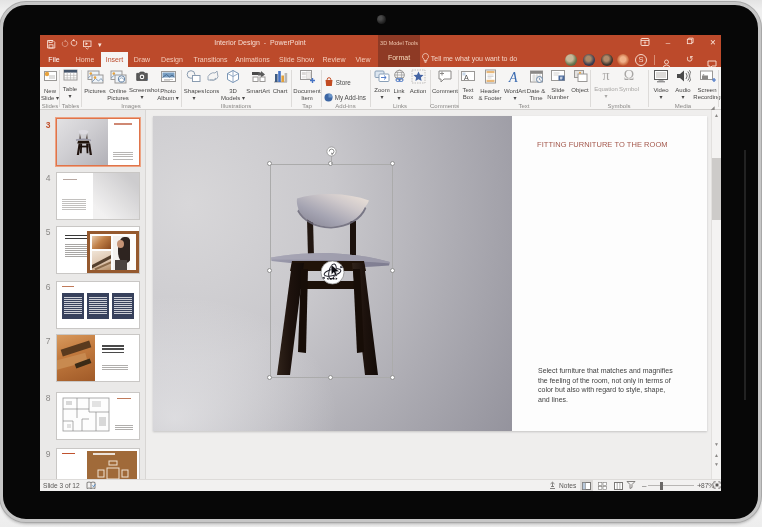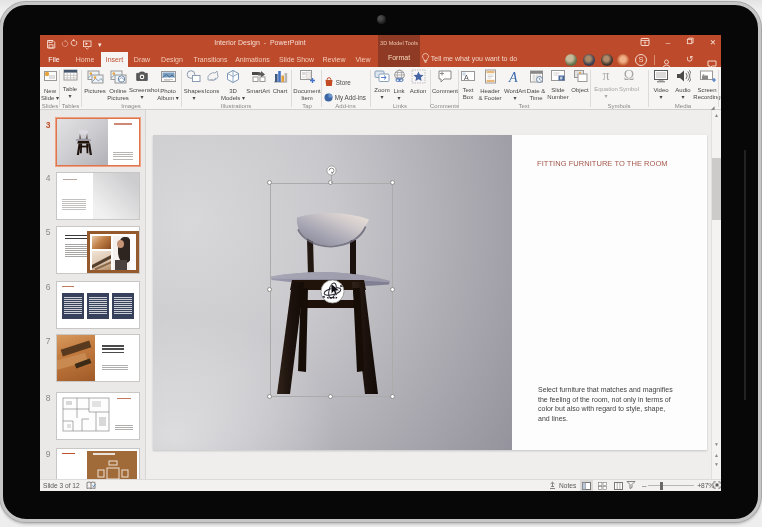--- a/index.html
+++ b/index.html
@@ -28,21 +28,21 @@
 .rsep { position:absolute; top:3px; width:1px; height:37px; background:#dddbd9; }
 .rlabel { position:absolute; top:36px; font-size:6px; color:#8a8886; text-align:center; }
 .rbtn { position:absolute; top:2px; text-align:center; font-size:6px; color:#474645; line-height:7px; white-space:nowrap; }
 .rbtn .ric { margin:0 auto 2px auto; }
 
 .canvas { position:absolute; left:0; top:75px; width:681px; height:369px; background:#efeeed; overflow:hidden; }
 .panel { position:absolute; left:0; top:0; width:106px; height:369px; background:#eae9e8; border-right:1px solid #d8d6d4; }
 .thumbwrap { position:absolute; left:17px; width:82px; height:46px; background:#fff; box-shadow:0 0 0 1px #c9c7c5; overflow:hidden; }
 .thumbwrap.sel { box-shadow:0 0 0 1px #e0744a, 0 0 0 2px #eda383; }
 .tnum { position:absolute; left:3px; font-size:8.5px; color:#8a8886; width:10px; text-align:center; }
-.slide { position:absolute; left:113px; top:25px; width:554px; height:315px; background:#fff; box-shadow:0 1px 2px rgba(0,0,0,.18); }
+.slide { position:absolute; left:113px; top:6px; width:554px; height:315px; background:#fff; box-shadow:0 1px 2px rgba(0,0,0,.18); }
 .gradpart { position:absolute; left:0; top:0; width:359px; height:315px; background-image:radial-gradient(70% 60% at 6% 96%, rgba(246,246,247,.55), rgba(246,246,247,0) 65%), radial-gradient(115% 145% at 10% 28%, #d8d7d9 0%, #c9c8cc 35%, #adacb3 65%, #92919b 95%); }
 .textpart { position:absolute; left:359px; top:0; width:195px; height:315px; background:#fdfdfd; }
 .stitle { position:absolute; left:384px; top:24px; font-size:7.5px; letter-spacing:.05px; color:#a3574b; white-space:nowrap; }
 .sbody { position:absolute; left:385px; top:250px; white-space:nowrap; font-size:7px; line-height:9.7px; color:#3f3f3f; }
 
 .selbox { position:absolute; left:117px; top:48px; width:123px; height:214px; border:1px solid #ababab; }
 .hdl { position:absolute; width:5px; height:5px; border-radius:50%; background:#fff; border:1px solid #8f8f8f; }
 
 .statusbar { position:absolute; left:0; top:444px; width:681px; height:12px; background:#f2f1f0; border-top:1px solid #dddbd9; font-size:6.6px; color:#5a5856; }
 </style>

